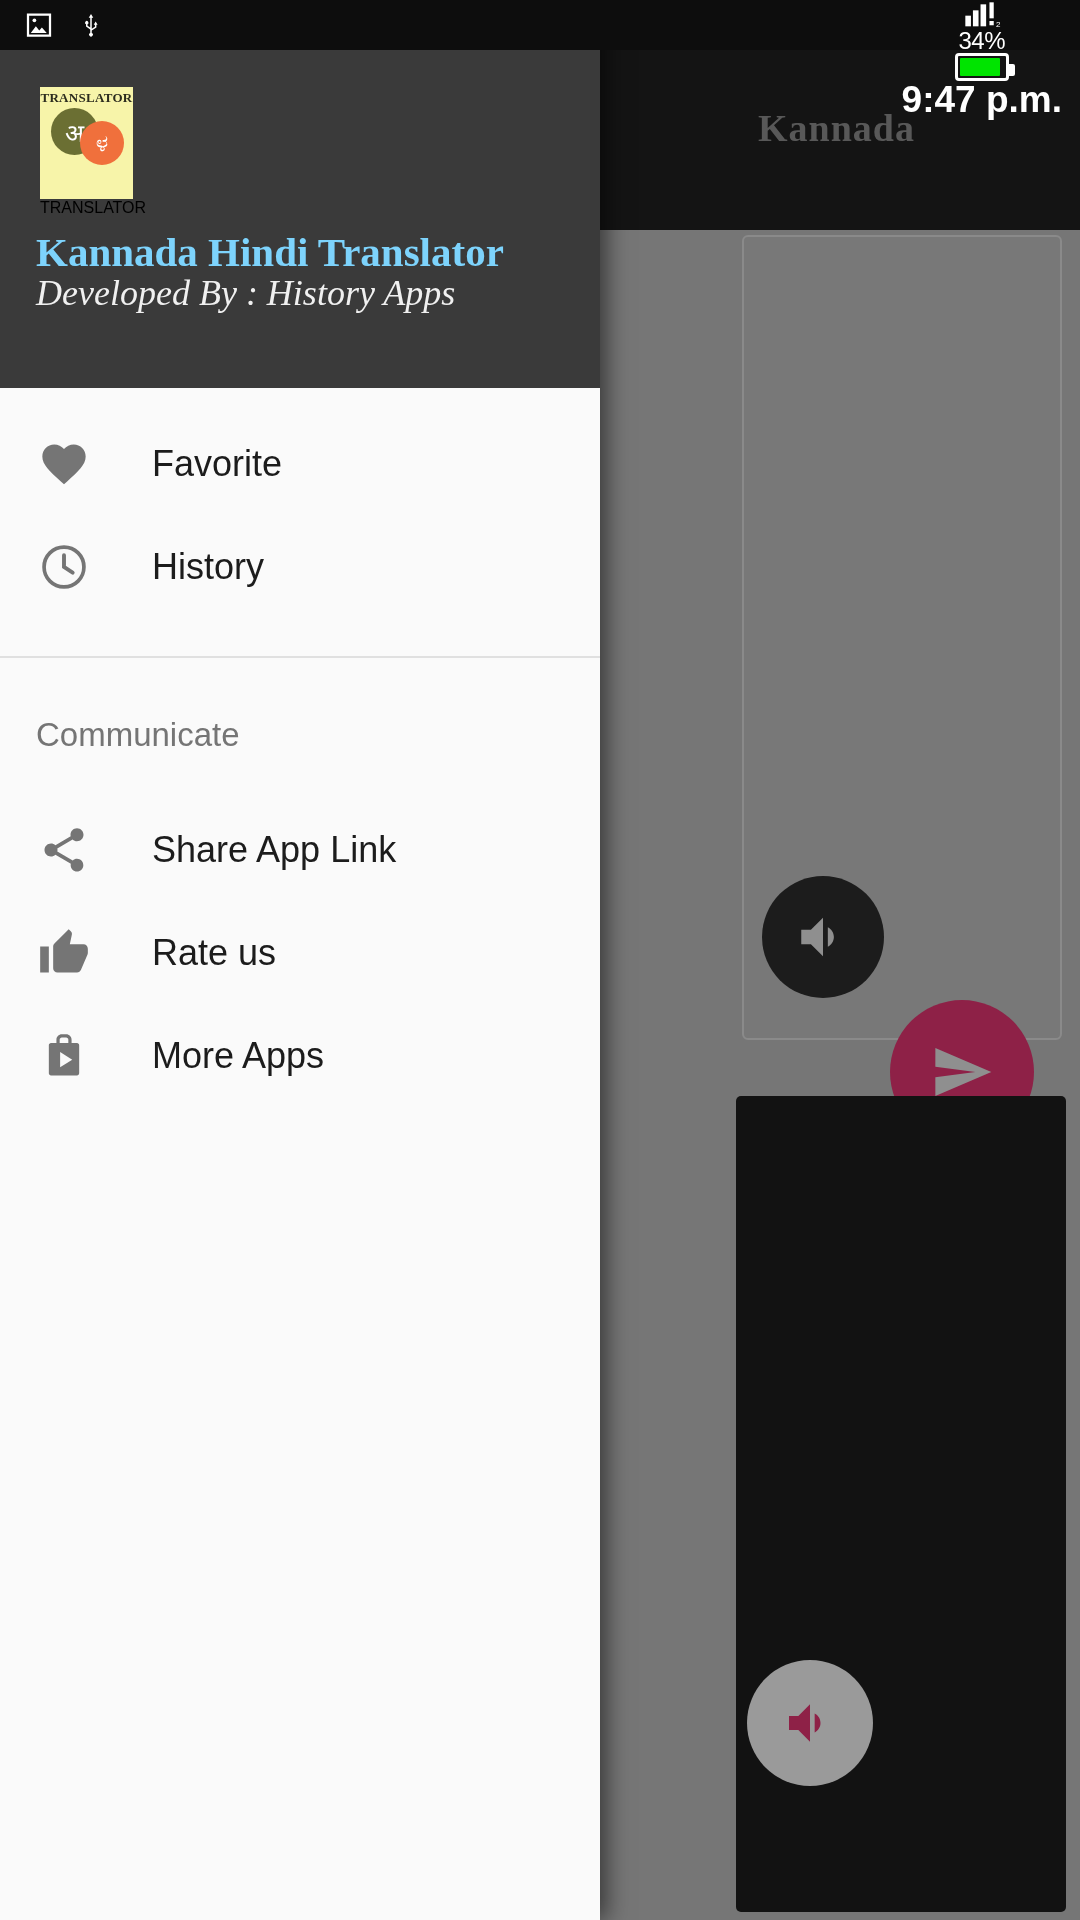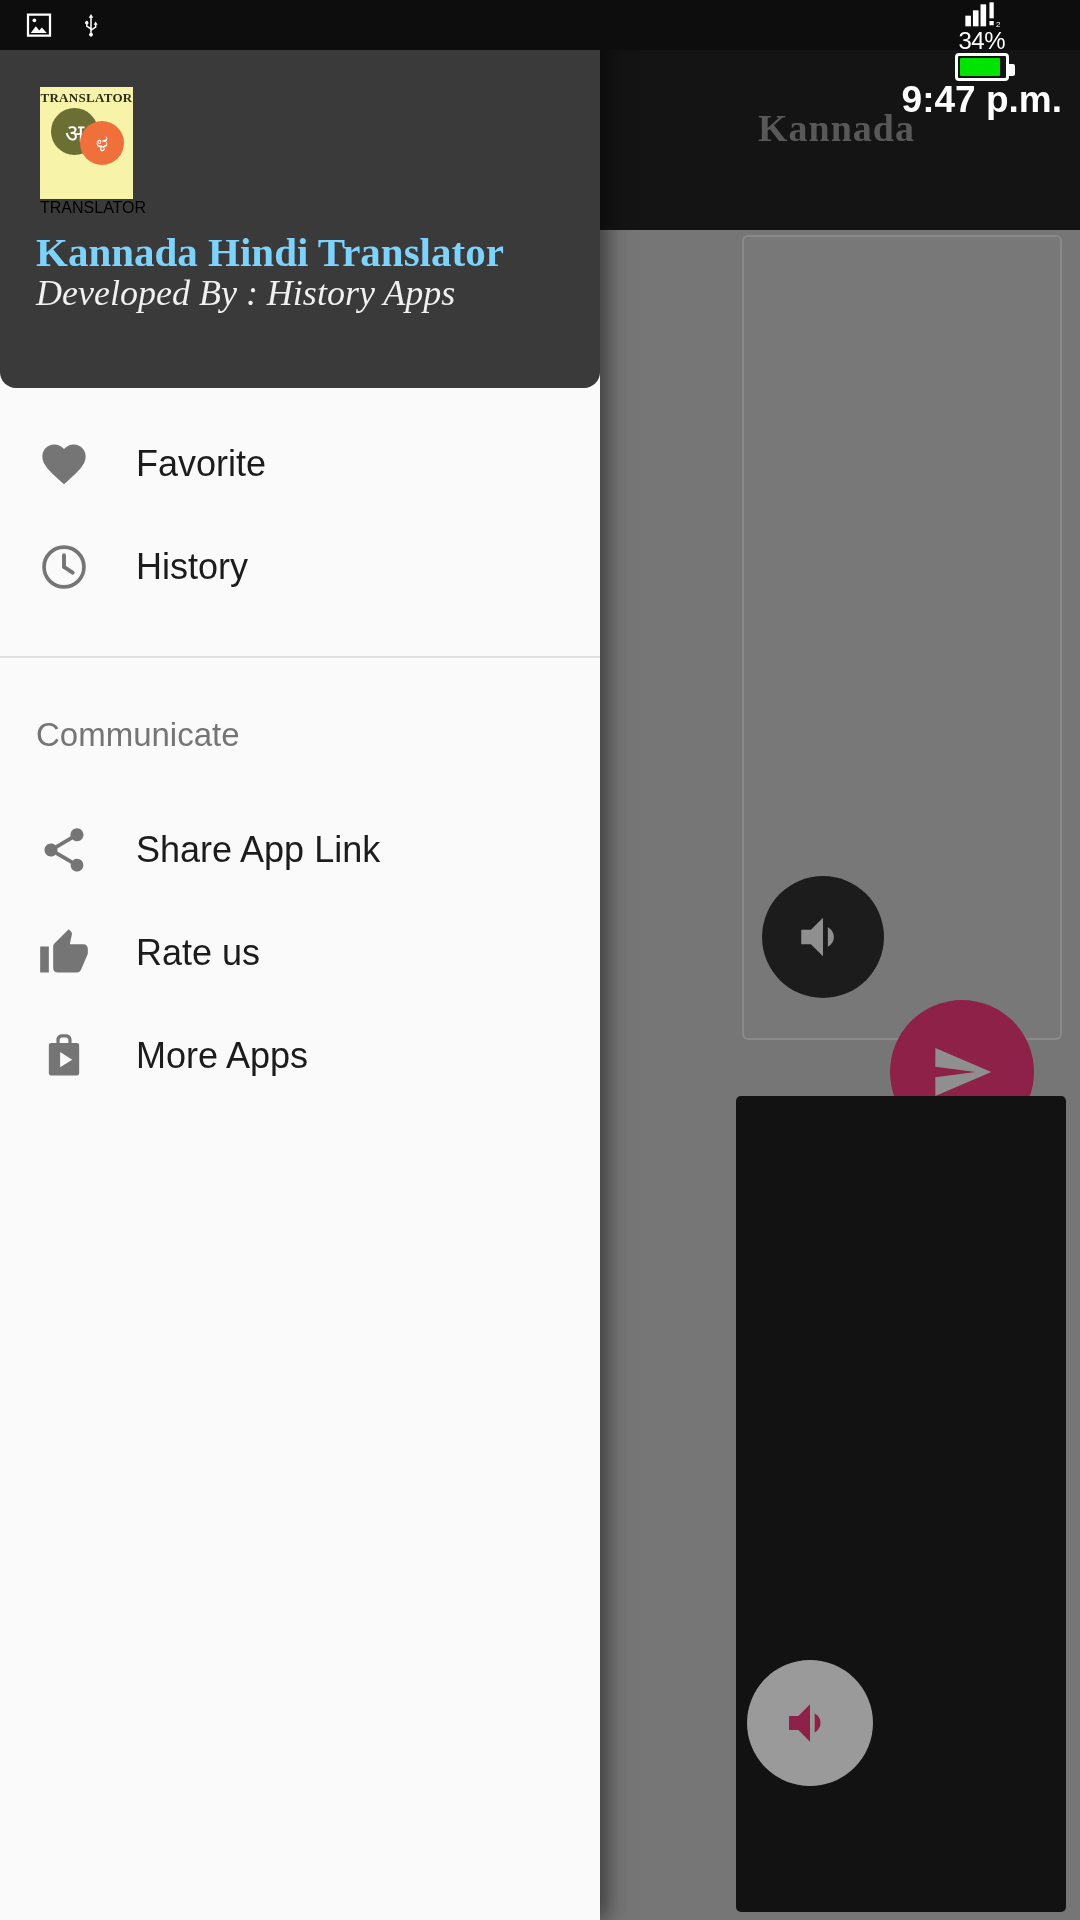--- a/index.html
+++ b/index.html
@@ -83,21 +83,20 @@
 
   
   #drawer {
     position:absolute; left:0; top:0; width:600px; height:1920px;
     background:#fafafa; z-index:30;
     box-shadow:6px 0 22px rgba(0,0,0,.55);
   }
   #drawer-header {
     position:relative; width:600px; height:388px; background:#3a3a3a;
     padding:12px;
-    border-radius:16px;
   }
   .logo {
     position:absolute; left:40px; top:87px; width:93px; height:112px;
     background:#f7f4a9;
     display:flex; flex-direction:column; align-items:center;
     overflow:hidden;
   }
   .logo .logo-top {
     font-family:"Liberation Serif", serif; font-weight:bold;
     font-size:13px; color:#2c2c1e; letter-spacing:0.3px; margin-top:3px;
@@ -129,21 +128,21 @@
   .menu-group { padding:0; }
   .menu-item {
     display:flex; align-items:center; height:103px;
     padding-left:38px; cursor:pointer;
   }
   .menu-item .mi-icon {
     width:66px; display:flex; align-items:center; justify-content:flex-start;
   }
   .menu-item .mi-icon svg { width:52px; height:52px; }
   .menu-item .mi-label {
-    margin-left:32px; font-size:36px; color:#1c1c1c;
+    margin-left:48px; font-size:36px; color:#1c1c1c;
     font-family:"Liberation Sans", sans-serif;
   }
 
   .divider { height:2px; background:#e0e0e0; margin:0; }
 
   .section-title {
     padding:58px 0 0 36px; font-size:33px; color:#757575;
     font-family:"Liberation Sans", sans-serif;
   }
   .spacer-after-section { height:44px; }

